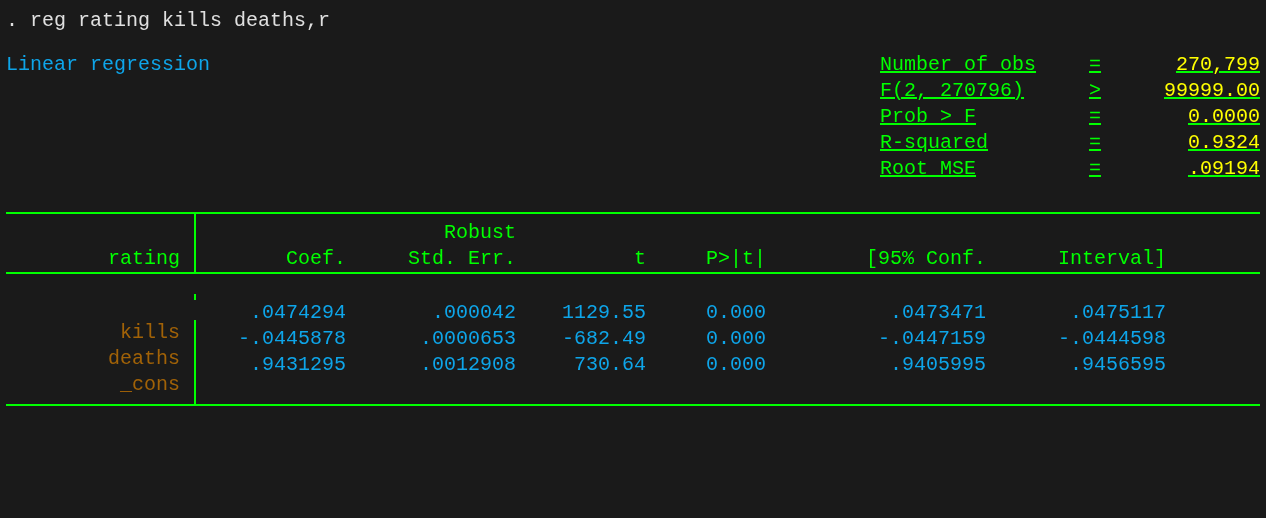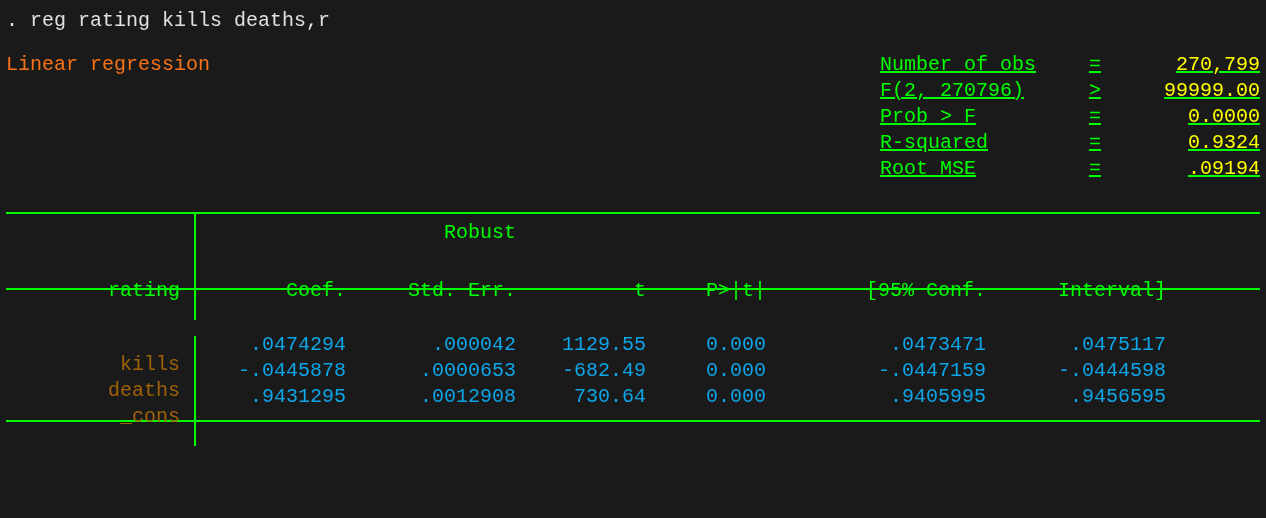--- a/index.html
+++ b/index.html
@@ -14,21 +14,21 @@
     height: 518px;
     overflow: hidden;
   }
   .wrap {
     padding: 8px 6px 0 6px;
   }
   .cmd {
     color: #e0e0e0;
     white-space: pre;
   }
-  .green { color: #f97316; }
+  .green { color: #0ea5e9; }
 
   .header-block {
     margin-top: 18px;
     display: flex;
     justify-content: space-between;
   }
   .header-left {
     white-space: pre;
   }
   .stats-grid {
@@ -49,21 +49,21 @@
     border-top: 2px solid #00ff00;
     margin: 0;
   }
   .tbl {
     display: grid;
     grid-template-columns: 190px 160px 170px 130px 120px 220px 180px;
     width: 100%;
     box-sizing: border-box;
   }
   .cell {
-    padding: 16px 10px;
+    padding: 0 10px;
     white-space: pre;
     text-align: right;
   }
   .col0 {
     border-right: 2px solid #00ff00;
     text-align: right;
     padding-right: 14px;
     color: #00ff00;
   }
   .hdr .cell { color: #00ff00; }

